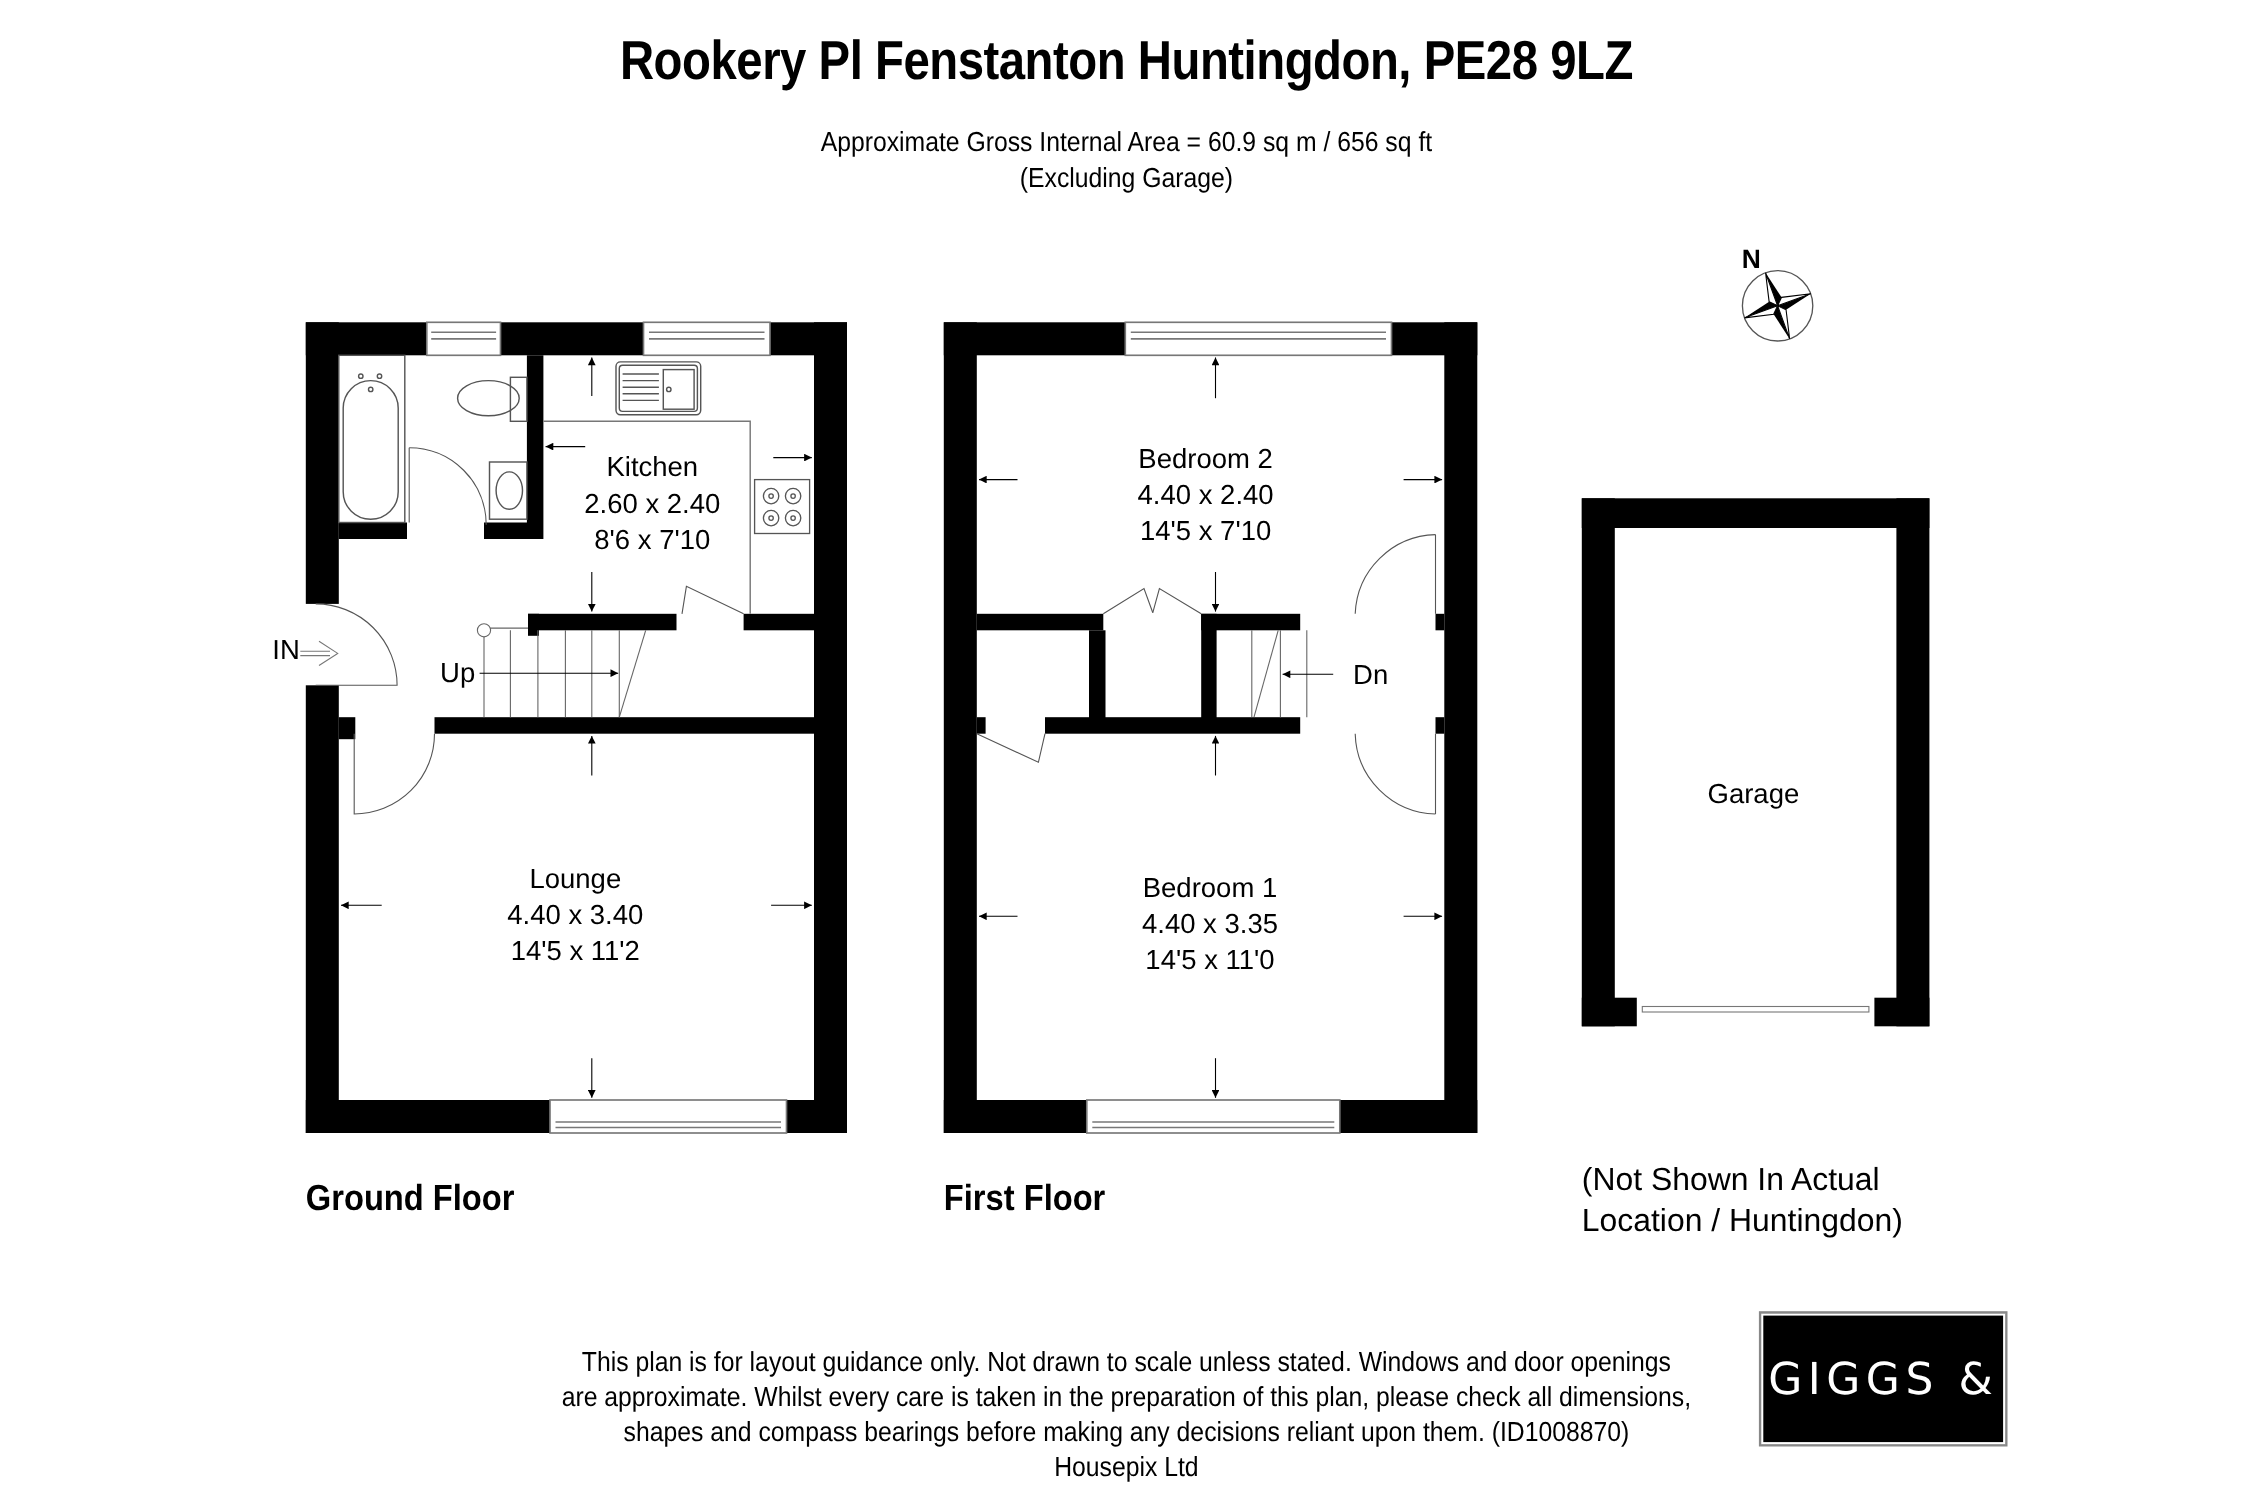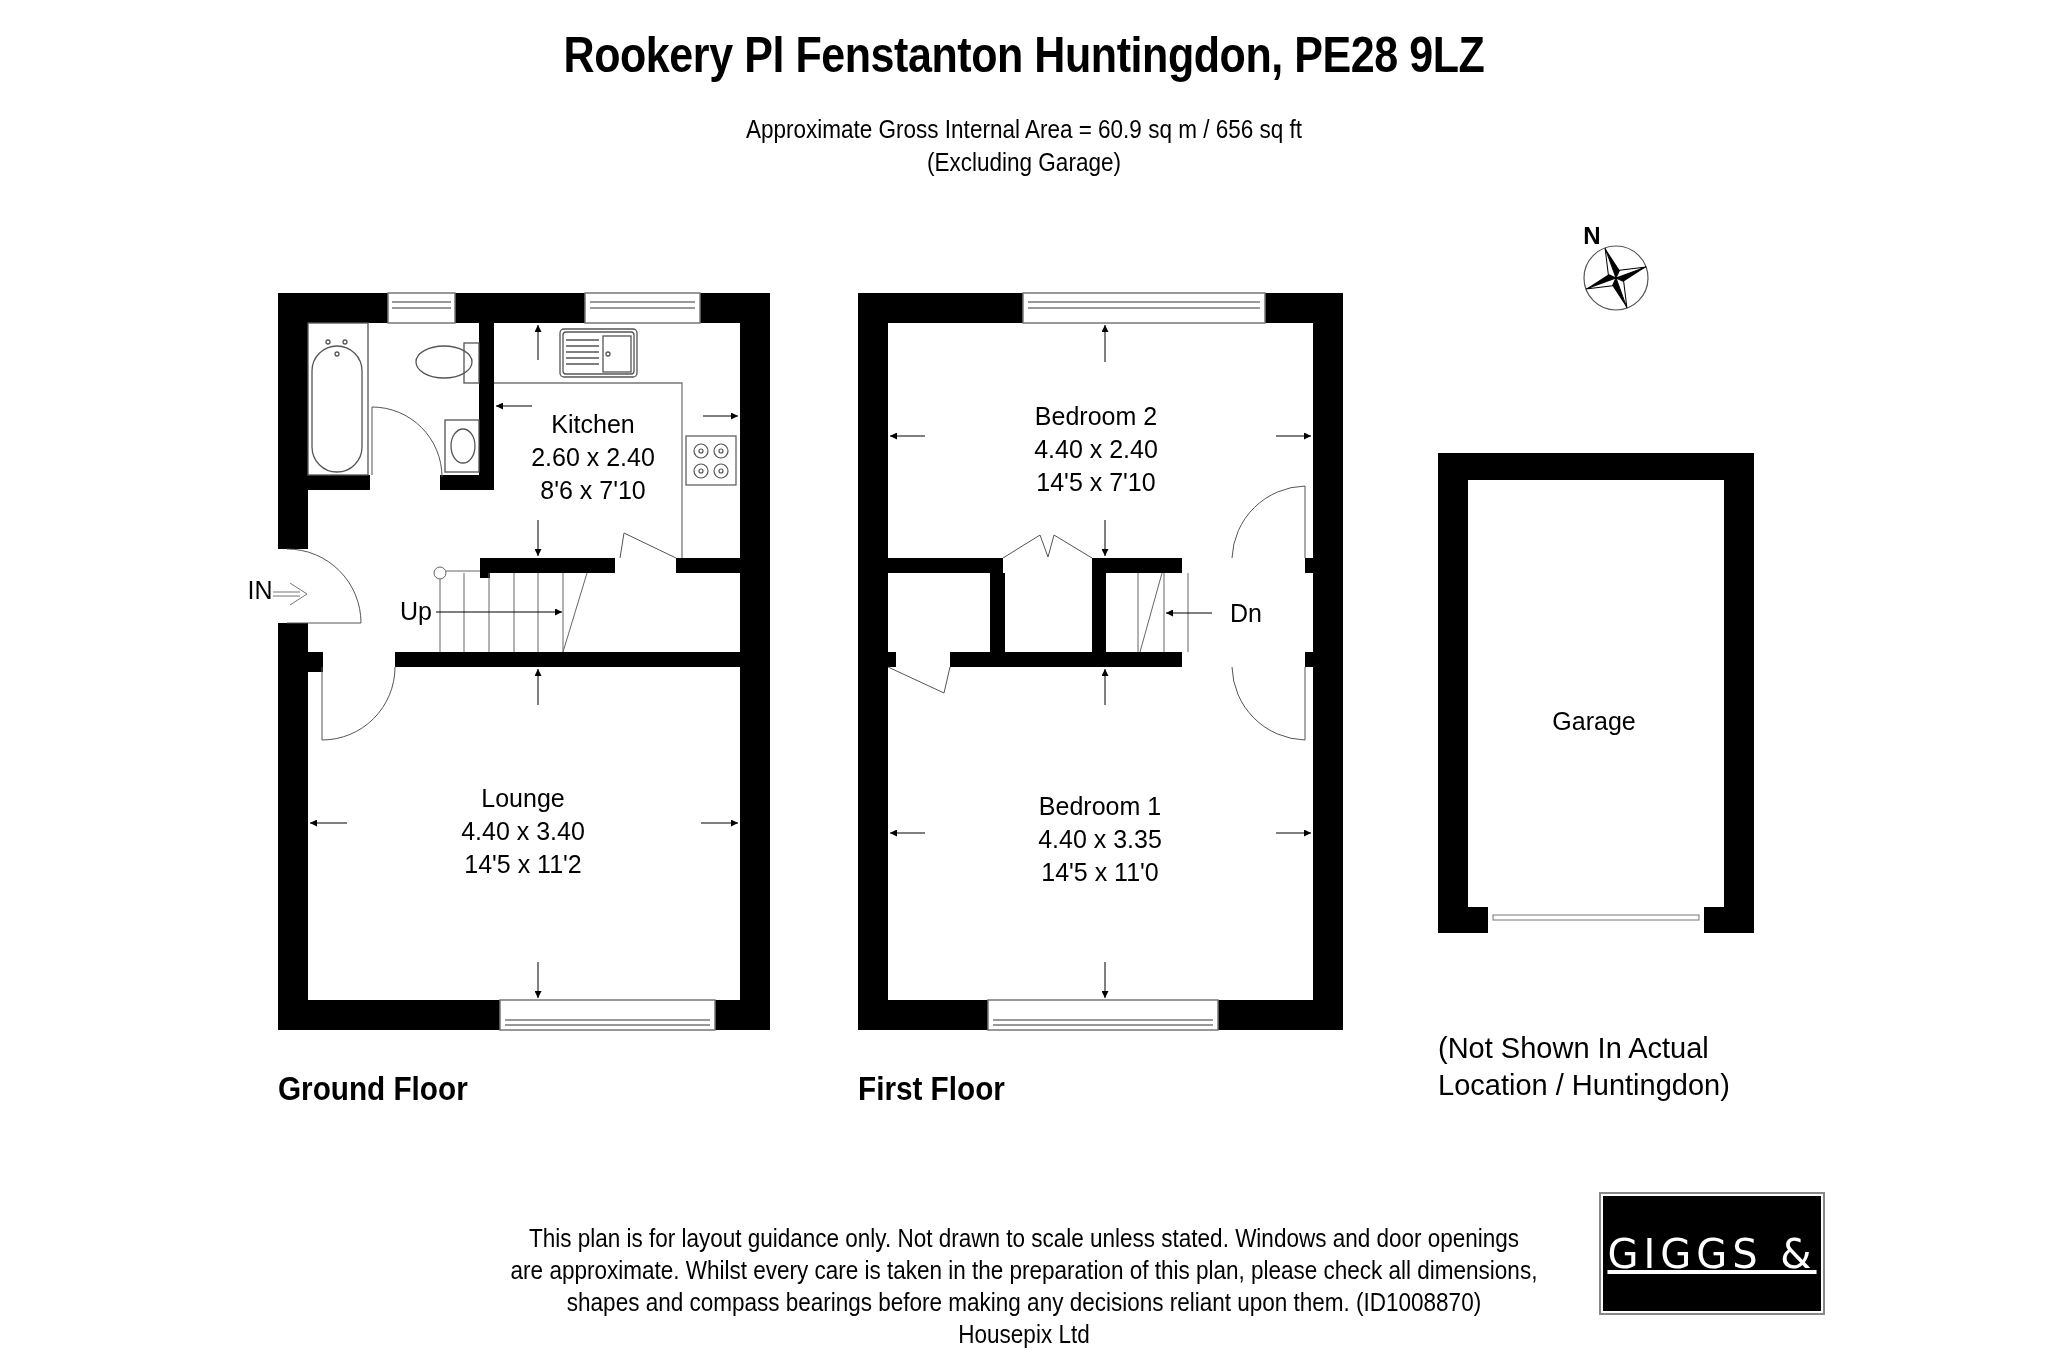--- a/index.html
+++ b/index.html
@@ -12,21 +12,21 @@
   .floor-label { font-size:33px; font-weight:bold; transform:scaleX(0.9); transform-origin:left; white-space:nowrap; }
   .garage-note { font-size:29px; line-height:37px; white-space:nowrap; }
   .footer { left:0; width:2048px; text-align:center; font-size:25px; line-height:32px; top:1222px;
             transform:scaleX(0.9); transform-origin:center; }
   .footer div { white-space:nowrap; }
   svg { position:absolute; left:0; top:0; }
   .room-text { font-family:"Liberation Sans", sans-serif; font-size:25px; text-anchor:middle; fill:#000; }
   .logo { left:1601px; top:1194px; width:222px; height:119px; background:#000; border:2px solid #fff;
           outline:2px solid #888; box-sizing:border-box; color:#fff; display:flex; flex-direction:column;
           justify-content:center; align-items:center; }
-  .logo span { font-family:"DejaVu Sans", sans-serif; font-size:40px; letter-spacing:5px; line-height:52px; font-weight:normal;text-decoration:underline; }
+  .logo span { font-family:"DejaVu Sans", sans-serif; font-size:40px; letter-spacing:5px; line-height:52px; font-weight:normal; }
 </style>
 </head>
 <body>
 
 <div class="abs title">Rookery Pl Fenstanton Huntingdon, PE28 9LZ</div>
 <div class="abs subtitle" style="top:115px;">Approximate Gross Internal Area = 60.9 sq m / 656 sq ft</div>
 <div class="abs subtitle" style="top:148px;">(Excluding Garage)</div>
 
 <svg width="2048" height="1368" viewBox="0 0 2048 1368">
   <defs>
@@ -261,21 +261,21 @@
       <polygon points="-32,0 -6,-6 0,0" fill="#000"></polygon>
       <polygon points="-32,0 -6,6 0,0" fill="#fff" stroke="#000" stroke-width="1"></polygon>
     </g>
   </g>
   <text x="1592" y="244" font-family="Liberation Sans, sans-serif" font-weight="bold" font-size="24" text-anchor="middle">N</text>
 </svg>
 
 <div class="abs floor-label" style="left:278px; top:1070px;">Ground Floor</div>
 <div class="abs floor-label" style="left:858px; top:1070px;">First Floor</div>
 
-<div class="abs garage-note" style="left:1438px; top:1030px;">
+<div class="abs garage-note" style="left:1438px; top:1055px;">
   <div>(Not Shown In Actual</div>
   <div>Location / Huntingdon)</div>
 </div>
 
 <div class="abs footer">
   <div>This plan is for layout guidance only. Not drawn to scale unless stated. Windows and door openings</div>
   <div>are approximate. Whilst every care is taken in the preparation of this plan, please check all dimensions,</div>
   <div>shapes and compass bearings before making any decisions reliant upon them. (ID1008870)</div>
   <div>Housepix Ltd</div>
 </div>

